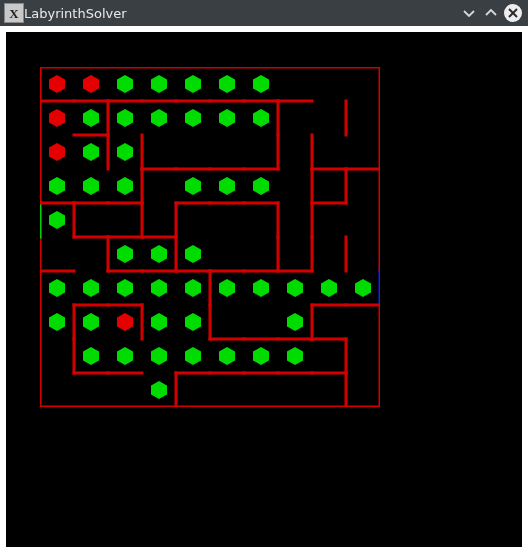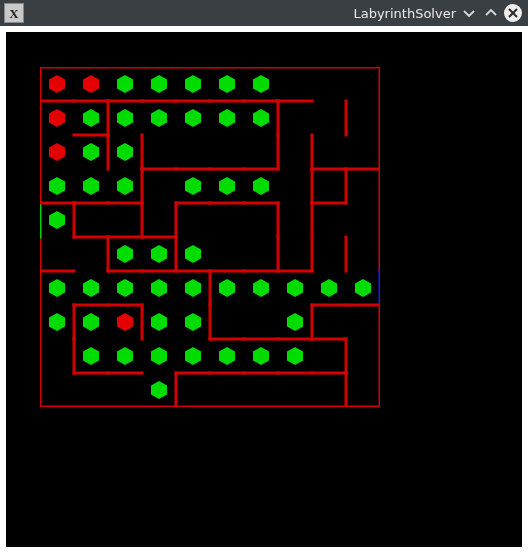--- a/index.html
+++ b/index.html
@@ -31,21 +31,21 @@
     align-items: center;
     justify-content: center;
     color: #222;
     font-family: serif;
     font-weight: bold;
     font-size: 13px;
     line-height: 1;
   }
   .titlebar .title {
     flex: 1;
-    text-align: right;
+    text-align: left;
     font-weight: 500;
     color: #e8e8e8;
   }
   .titlebar .ctrl {
     width: 18px;
     height: 18px;
     margin-left: 4px;
     display: flex;
     align-items: center;
     justify-content: center;

